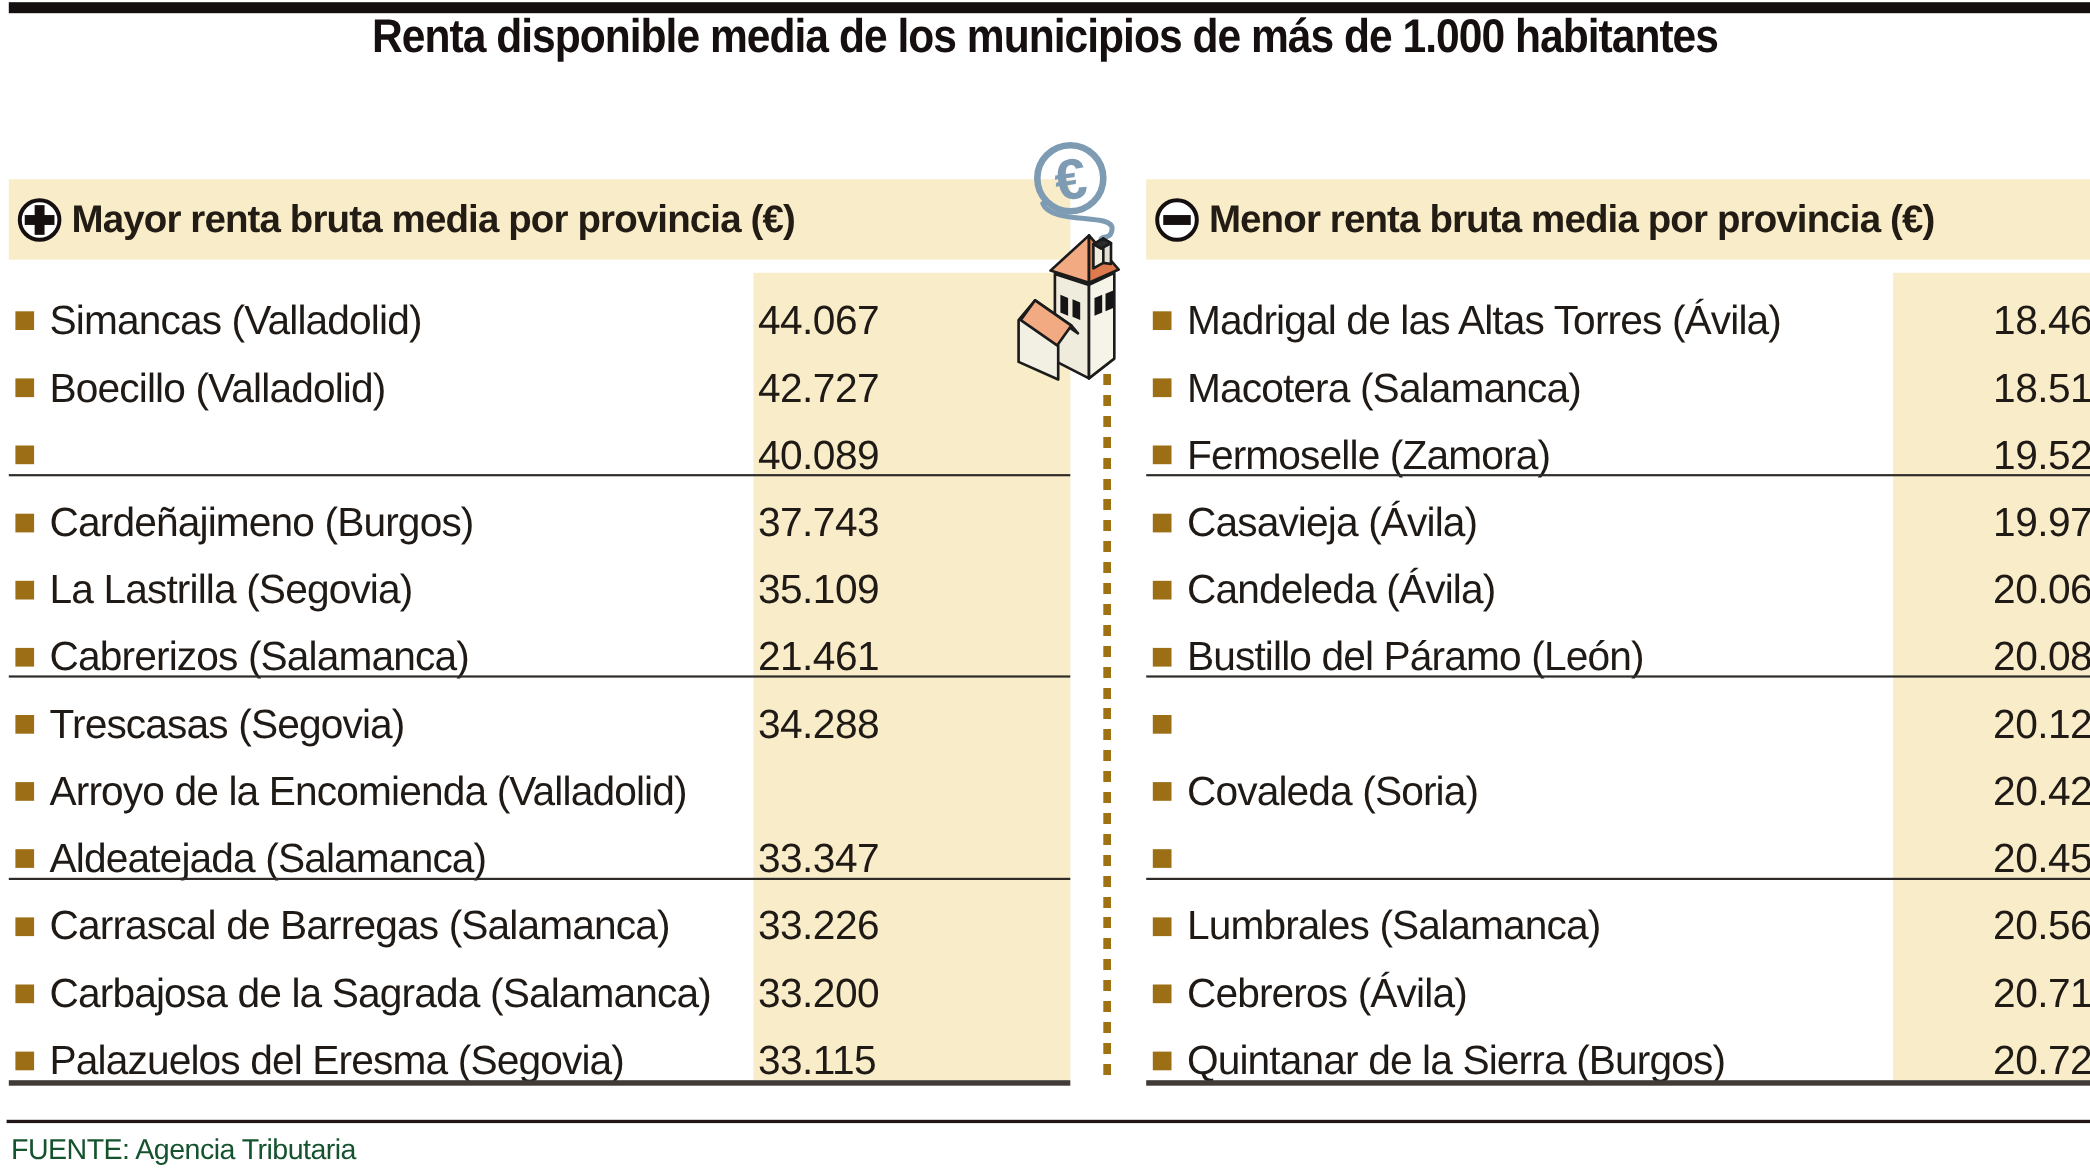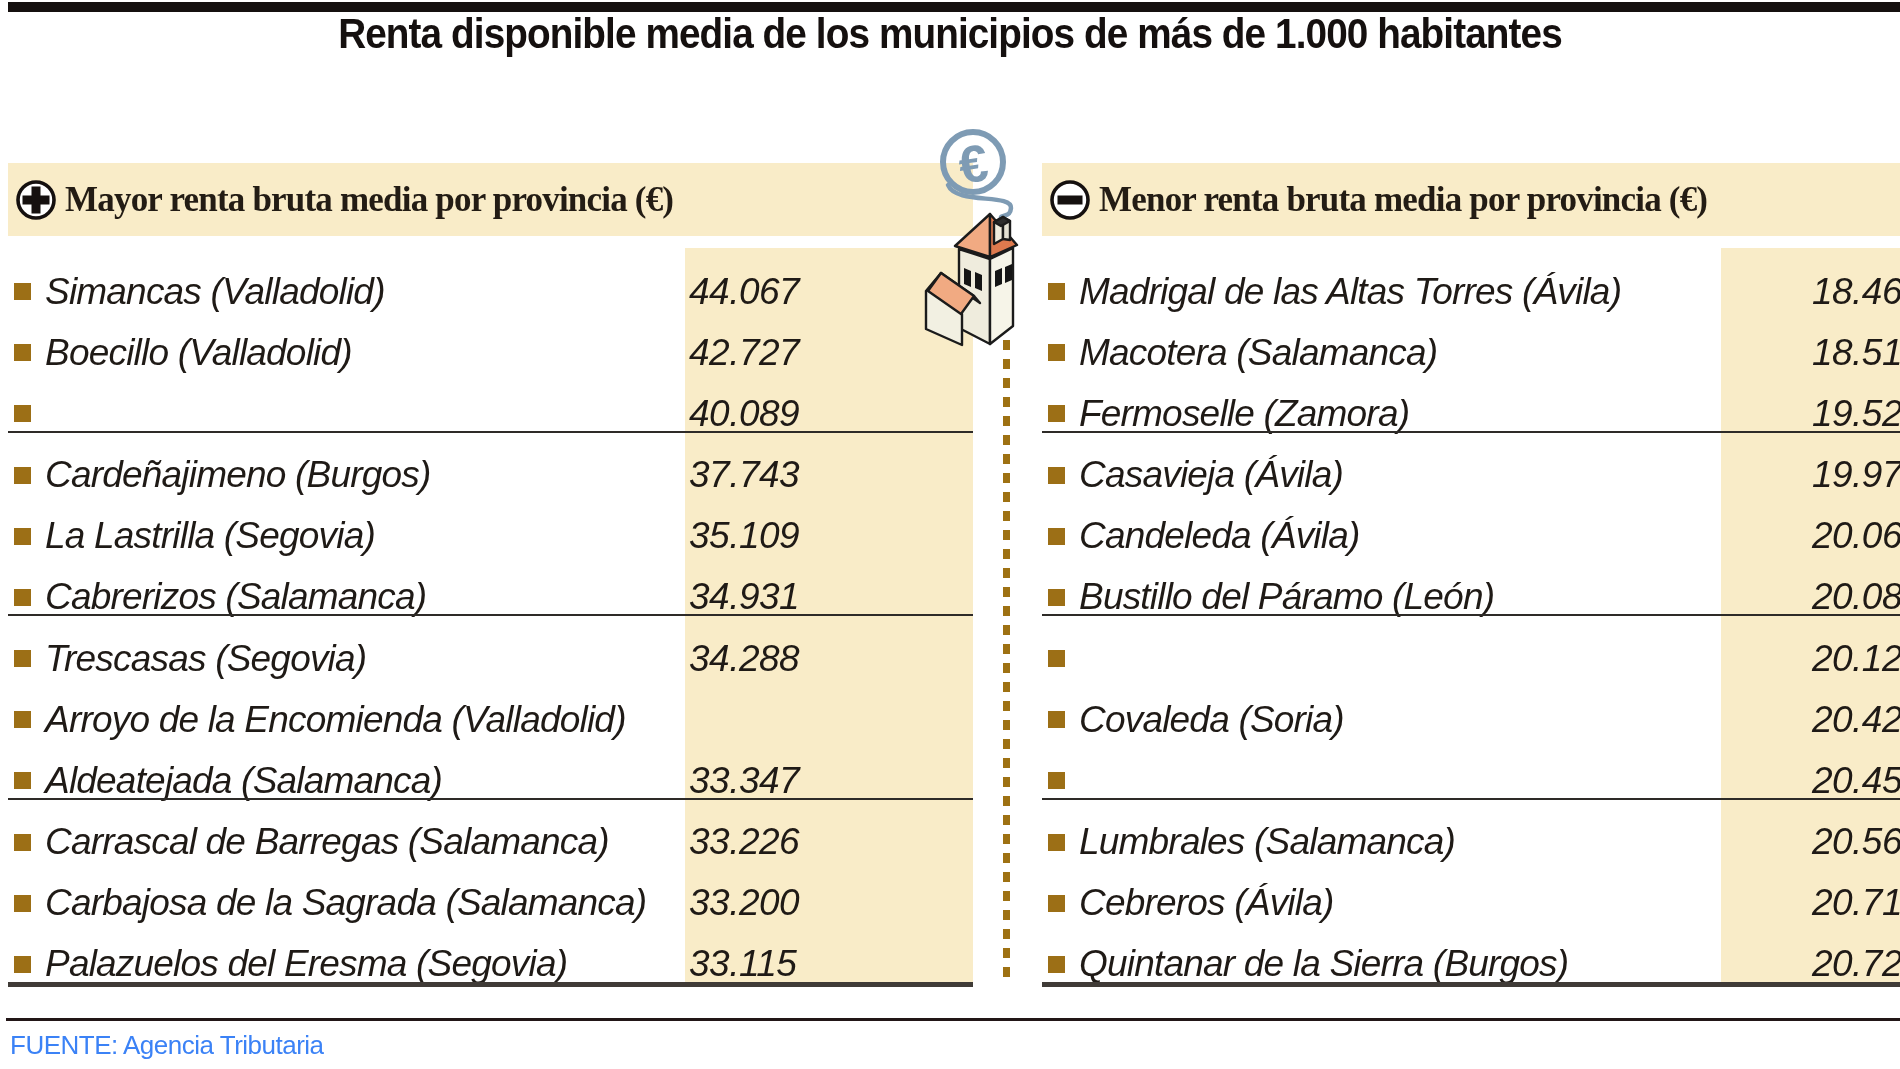--- a/index.html
+++ b/index.html
@@ -14,44 +14,44 @@
     font-size:43px;line-height:1.1;font-weight:bold;letter-spacing:-1px;
     transform:scaleX(0.9);color:#15100f;
   }
   .hband{
     position:absolute;top:163px;height:73px;background:#F9ECC8;
     display:flex;align-items:center;
   }
   .hband.left{left:8px;width:965px;}
   .hband.right{left:1042px;width:1016px;}
   .hband .hicon{flex:0 0 auto;margin-left:7px;}
-  .hband .hlabel{font-size:35px;font-weight:bold;letter-spacing:-0.8px;margin-left:8px;white-space:nowrap;color:#231c14;font-family:Liberation Serif, serif;}
+  .hband .hlabel{font-size:35px;font-weight:bold;letter-spacing:-0.8px;margin-left:8px;white-space:nowrap;color:#231c14;}
   .vband{position:absolute;top:248px;height:734px;background:#F9ECC8;}
   .vband.left{left:685px;width:288px;}
   .vband.right{left:1721px;width:288px;}
   .table{position:absolute;top:248px;height:734px;display:flex;flex-direction:column;}
   .table.left{left:8px;width:965px;}
   .table.right{left:1042px;width:858px;}
-  .row{flex:1 1 0;position:relative;display:flex;align-items:center;transform:translateY(13px);font-style:italic;}
+  .row{flex:1 1 0;position:relative;display:flex;align-items:center;transform:translateY(13px);}
   .bullet{flex:0 0 auto;width:17px;height:17px;background:#9C6F16;margin:0 14px 0 6px;}
   .mun{font-size:37px;letter-spacing:-0.8px;white-space:nowrap;}
   .val{position:absolute;font-size:37px;letter-spacing:-0.5px;white-space:nowrap;}
   .table.left .val{left:681px;width:288px;text-align:left;}
   .table.right .val{left:679px;width:181px;text-align:right;}
   .sep{position:absolute;left:0;right:0;height:2px;margin-top:-1px;background:#2e2b28;}
   .thickline{position:absolute;top:982px;height:5px;background:#403b37;}
   .thickline.left{left:8px;width:965px;}
   .thickline.right{left:1042px;width:858px;}
   .dotted{
     position:absolute;left:1003px;top:340px;width:7px;height:643px;
     background:repeating-linear-gradient(to bottom,#9E7112 0px,#9E7112 10px,transparent 10px,transparent 19px);
   }
   .illus{position:absolute;left:898px;top:113px;width:180px;height:250px;}
   .foot-rule{position:absolute;left:6px;top:1018px;width:1894px;height:3px;background:#221617;}
-  .source{position:absolute;left:10px;top:1030px;font-size:26px;letter-spacing:-0.5px;color:#3b82f6;}
+  .source{position:absolute;left:10px;top:1030px;font-size:26px;letter-spacing:-0.5px;color:#14532d;}
 </style>
 </head>
 <body>
 
 <div class="canvas">
 
   <div class="top-bar"></div>
 
   <h1 class="title">Renta disponible media de los municipios de más de 1.000 habitantes</h1>
 
@@ -98,21 +98,21 @@
         <span class="val">37.743</span>
       </div>
       <div class="row">
         <span class="bullet"></span>
         <span class="mun">La Lastrilla (Segovia)</span>
         <span class="val">35.109</span>
       </div>
       <div class="row">
         <span class="bullet"></span>
         <span class="mun">Cabrerizos (Salamanca)</span>
-        <span class="val">34.931</span>
+        <span class="val">21.461</span>
       </div>
       <div class="row">
         <span class="bullet"></span>
         <span class="mun">Trescasas (Segovia)</span>
         <span class="val">34.288</span>
       </div>
       <div class="row">
         <span class="bullet"></span>
         <span class="mun">Arroyo de la Encomienda (Valladolid)</span>
       </div>

